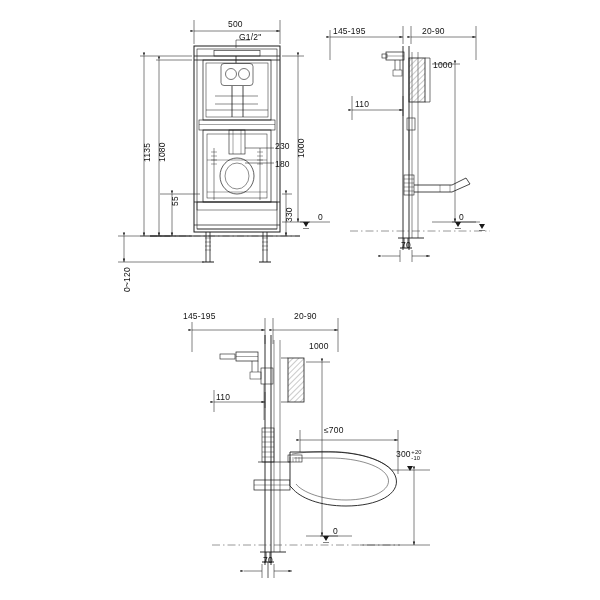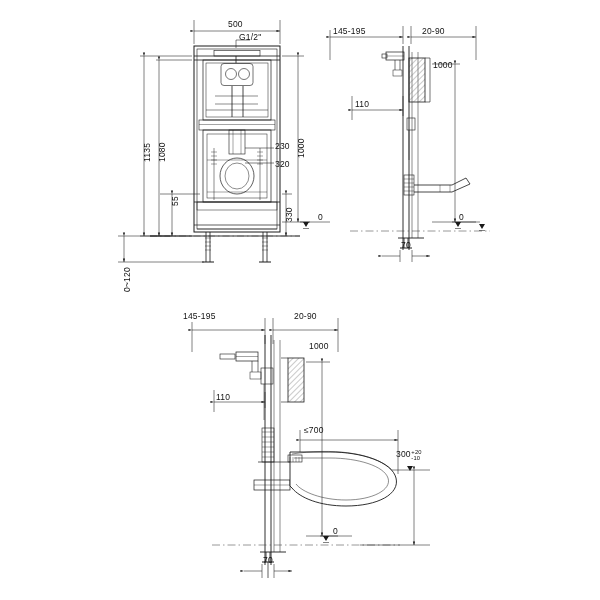--- a/index.html
+++ b/index.html
@@ -364,35 +364,35 @@
   <div class="dim-label" style="left:239px; top:32px;">G1/2"</div>
 
   <div class="dim-label vert" style="left:142px; top:162px;">1135</div>
   <div class="dim-label vert" style="left:157px; top:162px;">1080</div>
   <div class="dim-label vert" style="left:170px; top:206px;">55</div>
   <div class="dim-label vert" style="left:122px; top:292px;">0~120</div>
 
   <div class="dim-label vert" style="left:296px; top:158px;">1000</div>
   <div class="dim-label vert" style="left:284px; top:222px;">330</div>
   <div class="dim-label" style="left:275px; top:141px;">230</div>
-  <div class="dim-label" style="left:275px; top:159px;">320</div>
+  <div class="dim-label" style="left:275px; top:159px;">180</div>
   <div class="dim-label" style="left:318px; top:212px;">0</div>
 
   <div class="dim-label" style="left:333px; top:26px;">145-195</div>
   <div class="dim-label" style="left:422px; top:26px;">20-90</div>
   <div class="dim-label" style="left:433px; top:60px;">1000</div>
   <div class="dim-label" style="left:355px; top:99px;">110</div>
   <div class="dim-label" style="left:459px; top:212px;">0</div>
   <div class="dim-label" style="left:401px; top:240px;">70</div>
 
   <div class="dim-label" style="left:183px; top:311px;">145-195</div>
   <div class="dim-label" style="left:294px; top:311px;">20-90</div>
   <div class="dim-label" style="left:309px; top:341px;">1000</div>
   <div class="dim-label" style="left:216px; top:392px;">110</div>
-  <div class="dim-label" style="left:304px; top:425px;">≤700</div>
+  <div class="dim-label" style="left:324px; top:425px;">≤700</div>
 
   <div class="dim-label" style="left:396px; top:449px;">
     <span>300</span><span class="tol-stack"><span>+20</span><br><span>-10</span></span>
   </div>
 
   <div class="dim-label" style="left:333px; top:526px;">0</div>
   <div class="dim-label" style="left:263px; top:555px;">70</div>
 
 </div>
 

